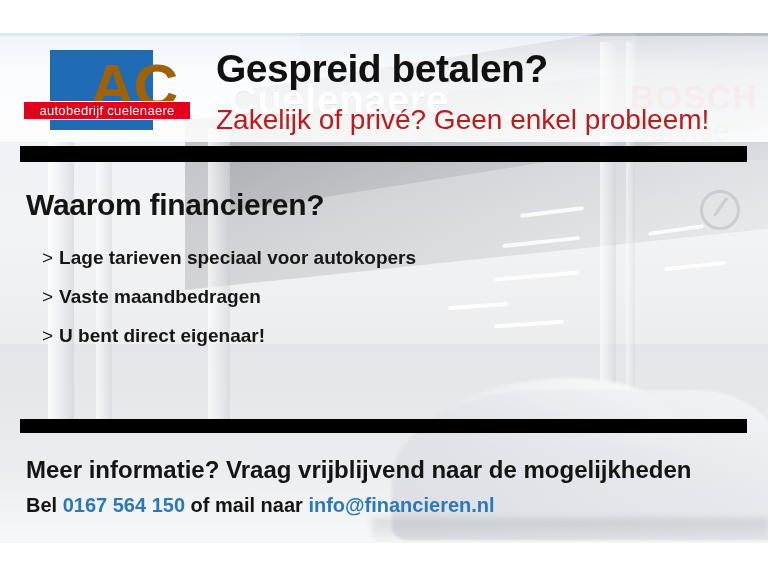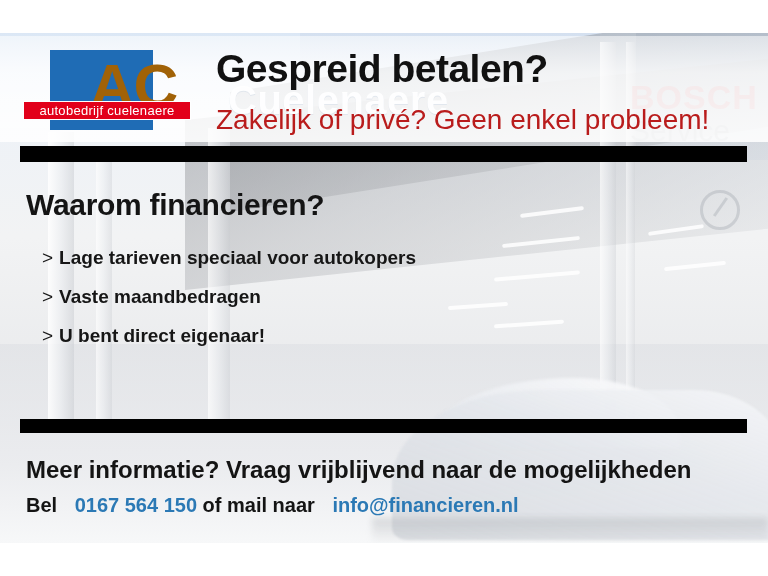--- a/index.html
+++ b/index.html
@@ -319,21 +319,20 @@
     position: absolute;
     left: 26px; top: 494px;
     font-size: 20px;
     font-weight: 600;
     color: #141414;
     white-space: nowrap;
     font-family: "Liberation Sans", sans-serif;
   }
   .accent {
     color: #2b79b5;
-    margin-left: 12px;
   }
 </style>
 </head>
 <body>
 
 <div class="banner">
 
   <div class="photo">
     <div class="photo-sky"></div>
     <div class="glass2"></div>

